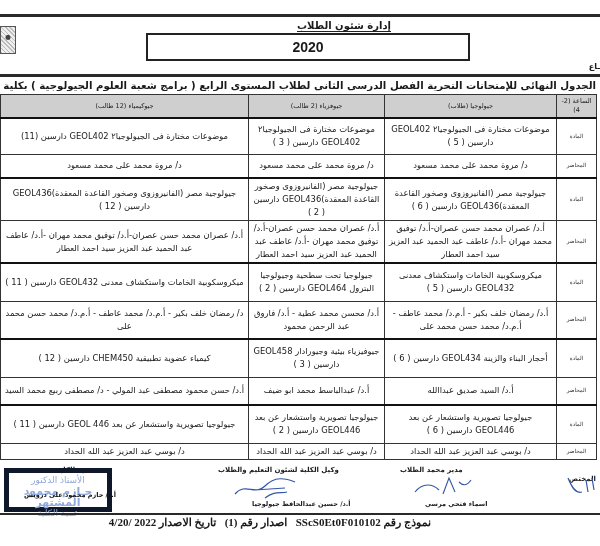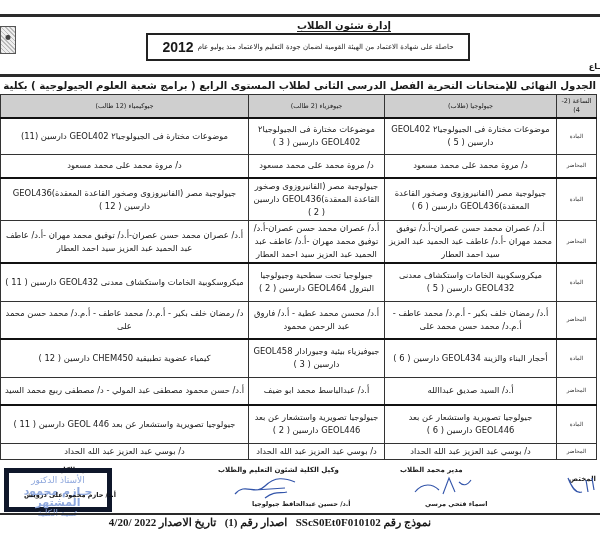--- a/index.html
+++ b/index.html
@@ -66,22 +66,21 @@
 </style>
 </head>
 <body>
 
 <div class="topline"></div>
 <div class="logo"></div>
 
 <div class="dept-title"><span>إدارة شئون الطلاب</span></div>
 
 <div class="accr-box">
-  <span class="accr-text">حاصلة على شهادة الاعتماد من الهيئة القومية لضمان جودة التعليم والاعتماد منذ يوليو عام</span>
-  <span class="accr-year">2012</span>
+  <span class="accr-year">2020</span>
 </div>
 <div class="side-tag">ـاع</div>
 <div class="midline"></div>
 
 <div class="main-title"><span class="line">الجدول النهائي للإمتحانات التحرية الفصل الدرسى الثانى لطلاب المستوى الرابع ( برامج شعبة العلوم الجيولوجية ) بكلية العلوم للعام الدراسى2024 - 2025</span></div>
 
 <table class="sched">
   <colgroup>
       <col class="c-hour">
       <col class="c-geol">

